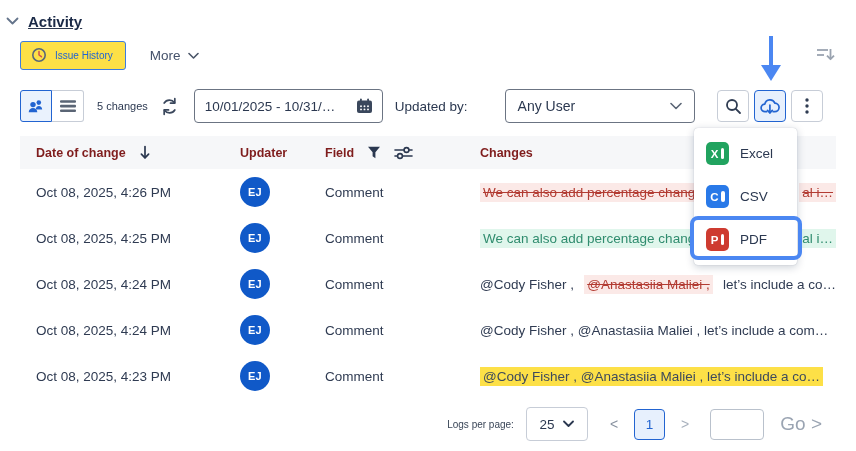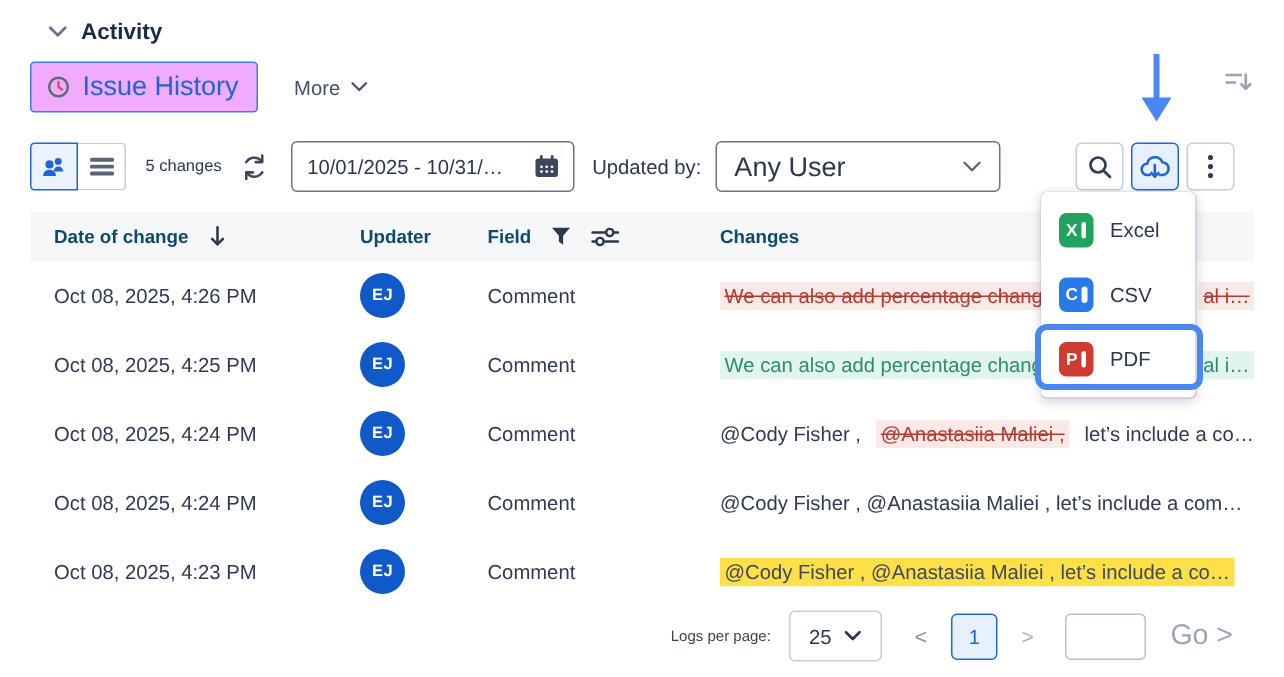--- a/index.html
+++ b/index.html
@@ -4,63 +4,63 @@
 <style>
   * { box-sizing: border-box; margin: 0; padding: 0; }
   html, body { background: #fff; }
   body {
     width: 856px; height: 451px; position: relative; overflow: hidden;
     font-family: "Liberation Sans", sans-serif; color: #2F3B52;
   }
   svg { display: block; }
 
   
-  .title-row { display: flex; align-items: center; gap: 9px; padding: 13px 0 0 32px; }
+  .title-row { display: flex; align-items: center; gap: 9px; padding: 13px 0 0 6px; text-decoration: underline; }
   .page-title { font-size: 15px; font-weight: bold; color: #1B2A47; }
 
   
   .tabs-row { display: flex; align-items: center; gap: 24px; margin: 11px 0 0 20px; }
   .tab-active {
     display: flex; align-items: center; gap: 8px; cursor: pointer;
-    border: 1.5px solid #3D7CE0; background: #f0abfc; color: #2264D1;
-    font-size: 18px; padding: 5px 12px 6px 10px; border-radius: 3px;
+    border: 1.5px solid #3D7CE0; background: #fde047; color: #2264D1;
+    font-size: 10px; padding: 5px 12px 6px 10px; border-radius: 3px;
   }
   .more-menu { display: flex; align-items: center; gap: 7px; color: #44516A; font-size: 13.5px; cursor: pointer; }
   .collapse-btn { position: absolute; top: 47px; right: 19px; cursor: pointer; }
 
   
   .toolbar { display: flex; align-items: center; margin: 19px 33px 0 20px; }
   .toggle-group { display: flex; }
   .tbtn { width: 32px; height: 32px; background: #fff; display: flex; align-items: center; justify-content: center; cursor: pointer; }
   .tbtn-sel { border: 1.5px solid #2264D1; background: #EAF2FD; border-radius: 3px 0 0 3px; }
   .tbtn-plain { border: 1px solid #C7CDD7; border-left: none; border-radius: 0 3px 3px 0; }
   .changes-count { font-size: 11px; color: #2B3850; margin: 0 12px 0 13px; }
   .refresh-btn { margin-right: 15px; cursor: pointer; }
   .date-input {
     width: 189px; height: 34px; border: 1px solid #6B7483; border-radius: 4px; background: #fff;
     display: flex; align-items: center; padding: 0 9px 0 10px; gap: 6px; font-size: 13.5px; color: #2B3850; cursor: pointer;
   }
   .date-text { flex: 1; white-space: nowrap; overflow: hidden; }
   .updated-label { font-size: 13.5px; color: #2B3850; margin: 0 9px 0 12px; }
   .user-select {
     width: 190px; height: 34px; border: 1px solid #6B7483; border-radius: 4px; background: #fff;
-    display: flex; align-items: center; padding: 0 12px; font-size: 18px; color: #2B3850; cursor: pointer;
+    display: flex; align-items: center; padding: 0 12px; font-size: 14px; color: #2B3850; cursor: pointer; margin-left: 28px;
   }
   .user-select .chev { margin-left: auto; }
   .tb-spacer { flex: 1; }
   .right-btns { display: flex; gap: 5px; }
   .icon-btn {
     width: 32px; height: 32px; border: 1px solid #C7CDD7; border-radius: 4px; background: #fff;
     display: flex; align-items: center; justify-content: center; cursor: pointer;
   }
   .icon-btn.active { border: 1.5px solid #2264D1; background: #E7F0FD; }
 
   
   .table { margin: 13px 20px 0 20px; }
-  .thead { display: flex; align-items: center; height: 33px; background: #F6F7F9; font-size: 12.5px; font-weight: bold; color: #0c4a6e; }
+  .thead { display: flex; align-items: center; height: 33px; background: #F6F7F9; font-size: 12.5px; font-weight: bold; color: #7f1d1d; }
   .col-date { width: 220px; padding-left: 16px; display: flex; align-items: center; gap: 12px; }
   .col-updater { width: 85px; }
   .col-field { width: 155px; display: flex; align-items: center; gap: 13px; }
   .col-changes { flex: 1; min-width: 0; }
   .trow { display: flex; align-items: center; height: 46px; font-size: 13.5px; color: #2F3B52; }
   .avatar {
     width: 30px; height: 30px; border-radius: 50%; background: #1059C8; color: #fff;
     font-size: 11px; font-weight: bold; display: flex; align-items: center; justify-content: center; letter-spacing: .3px;
   }
   .changes-cell { display: flex; align-items: center; overflow: hidden; white-space: nowrap; justify-content: space-between; }

